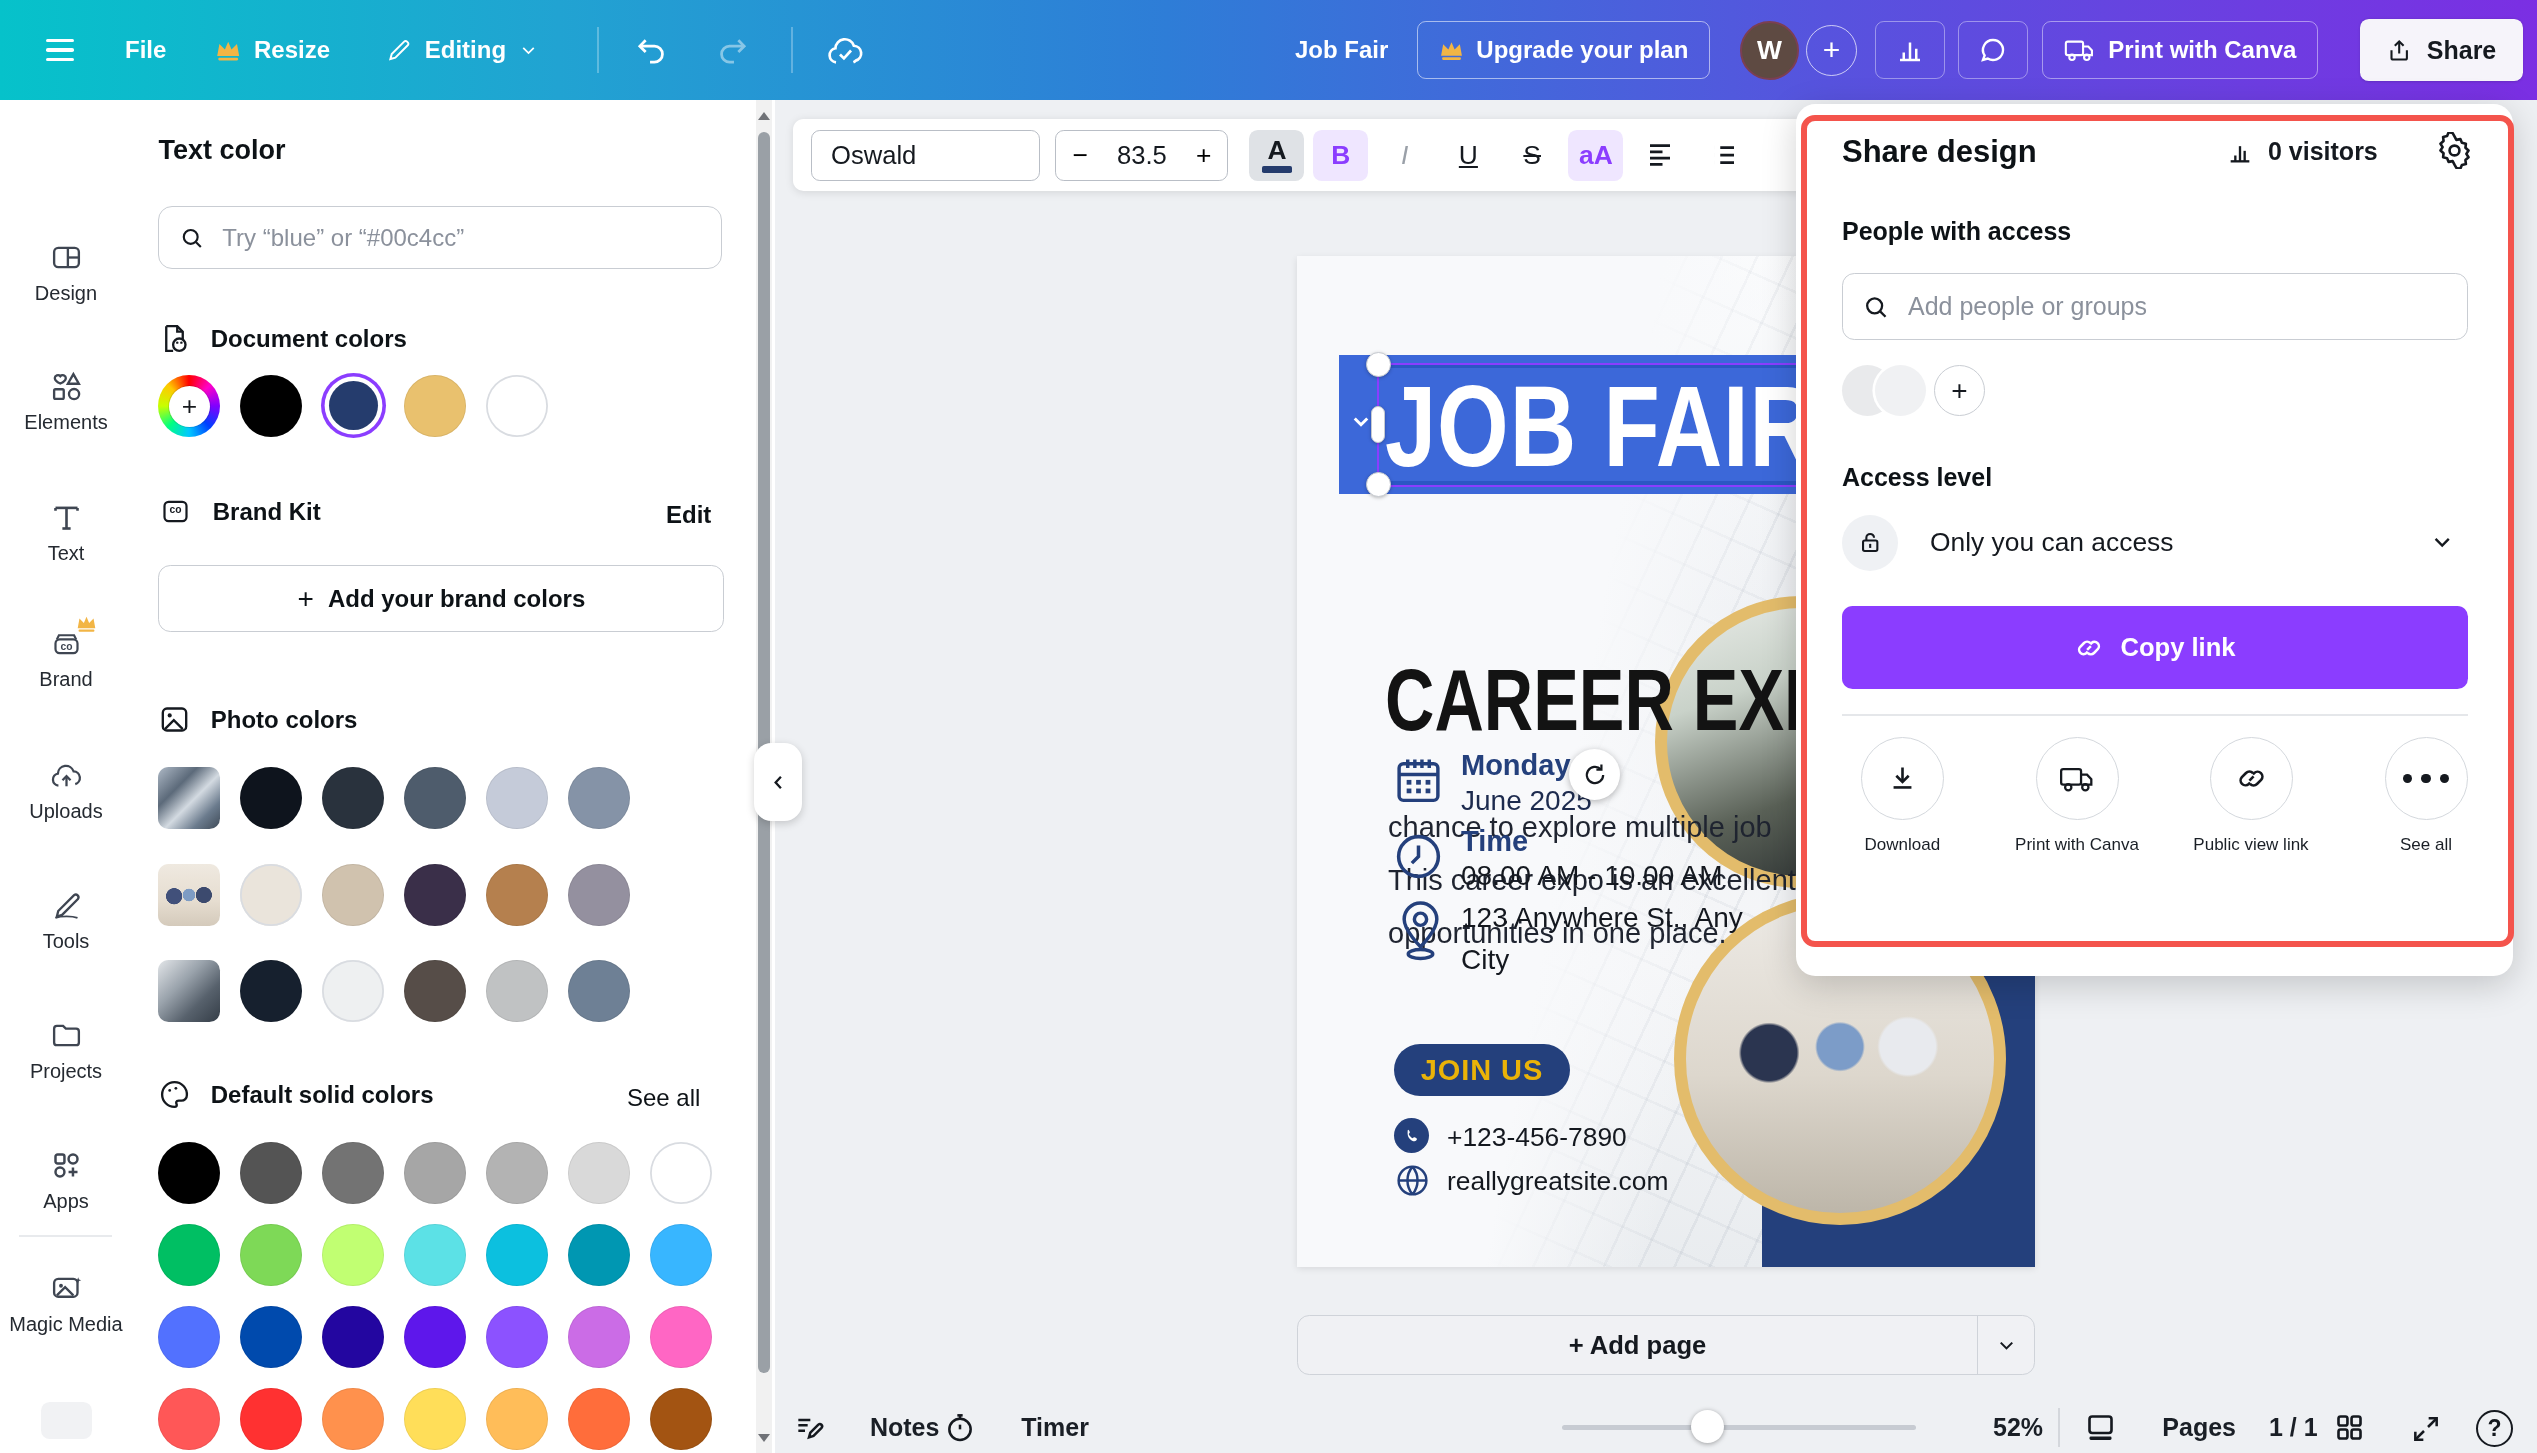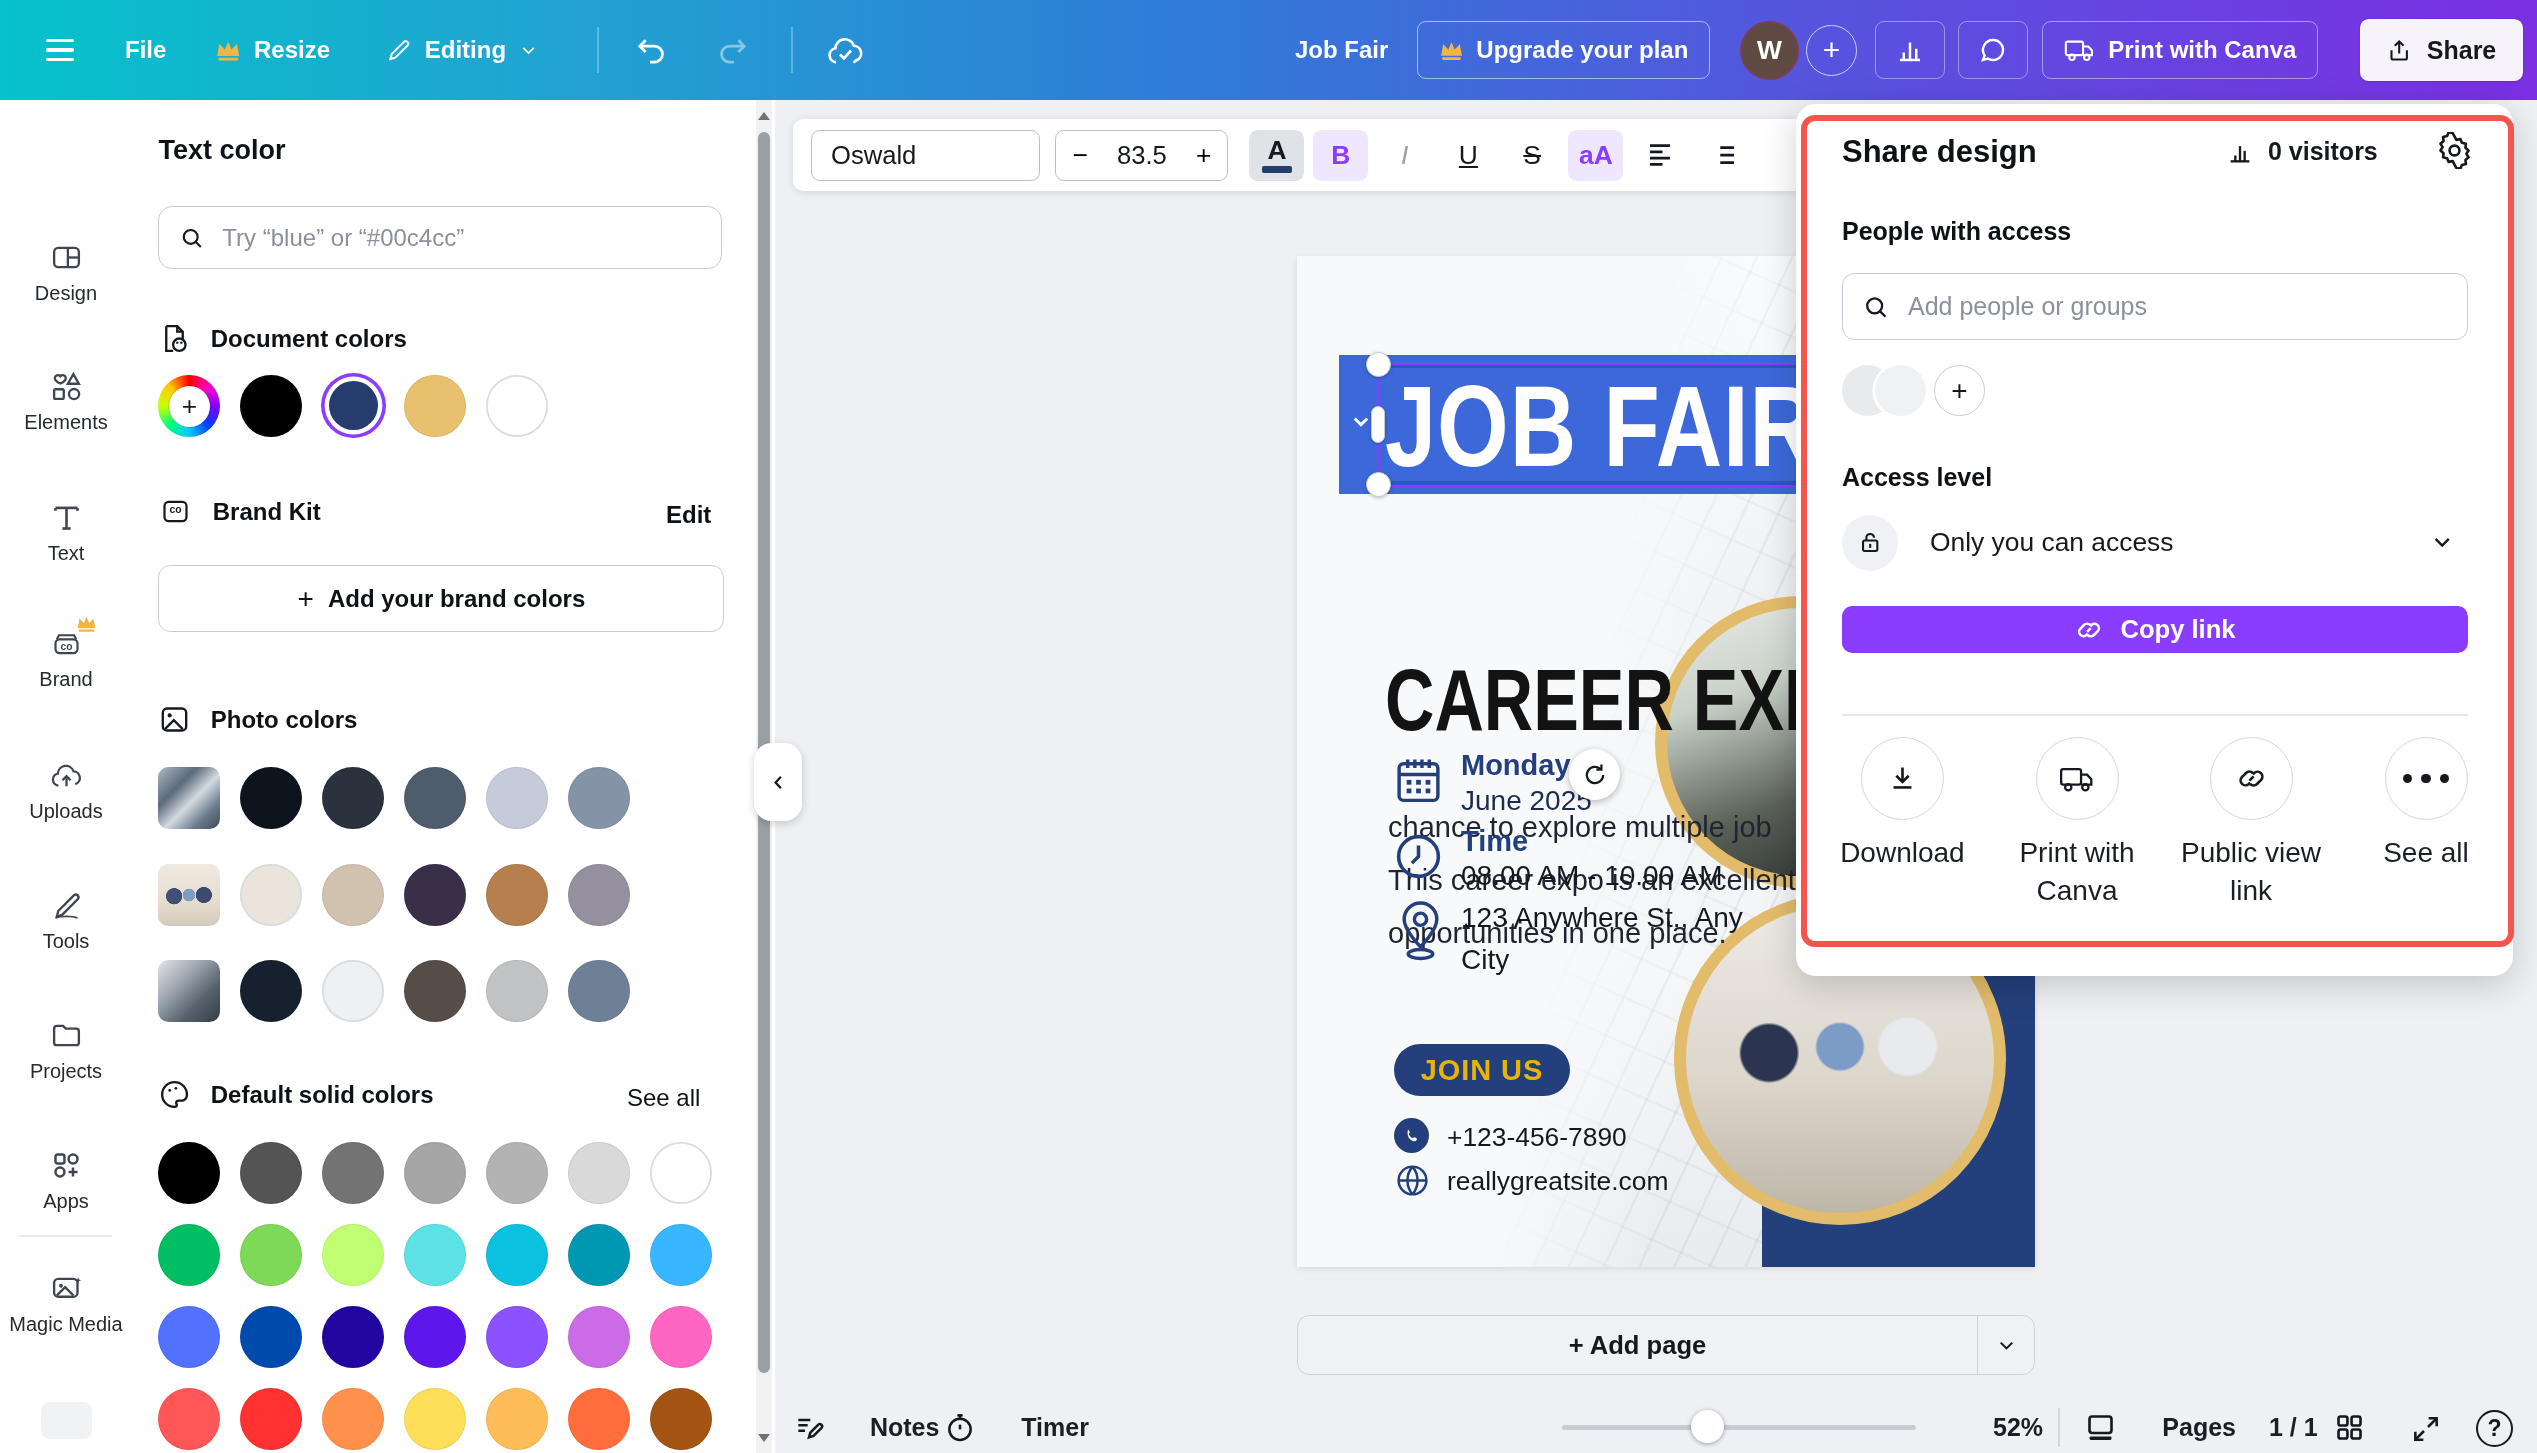--- a/index.html
+++ b/index.html
@@ -70,24 +70,24 @@
       repeating-linear-gradient(24deg,rgba(150,160,175,.10) 0 2.6px,transparent 2.6px 42px),
       linear-gradient(180deg,#fbfcfd 0%,#eff1f4 35%,#f5f6f8 70%,#e9ecef 100%);}
   .navy{color:#24407c;}
   .sel-handle{position:absolute;width:23px;height:23px;border-radius:50%;background:#fff;border:0.9px solid #c6cad0;box-shadow:0 0.9px 3.5px rgba(0,0,0,.25);z-index:5;}
   .sel-pill{position:absolute;width:12.3px;height:35px;border-radius:7px;background:#fff;border:0.9px solid #c6cad0;box-shadow:0 0.9px 3.5px rgba(0,0,0,.25);z-index:5;}
 
   
   .popup{position:absolute;left:1796px;top:104px;width:717px;height:872px;background:#fff;border-radius:19.4px;box-shadow:0 8.8px 35px rgba(0,0,0,.18);z-index:50;}
   .popup .label{font-size:25px;font-weight:600;color:#0d1216;}
   .annotation{position:absolute;left:1801px;top:115px;width:701px;height:820px;border:6.2px solid #f4544c;border-radius:14px;z-index:60;pointer-events:none;}
-  .copy-btn{position:absolute;left:46px;top:502px;width:626px;height:47px;background:#8b3dff;border-radius:10.6px;display:flex;align-items:center;justify-content:center;gap:16px;color:#fff;font-size:25.6px;font-weight:700;cursor:pointer;}
+  .copy-btn{position:absolute;left:46px;top:502px;width:626px;height:83px;background:#8b3dff;border-radius:10.6px;display:flex;align-items:center;justify-content:center;gap:16px;color:#fff;font-size:25.6px;font-weight:700;cursor:pointer;}
   .action-circle{width:83px;height:83px;border-radius:50%;border:1.8px solid #d4d8dd;display:flex;align-items:center;justify-content:center;background:#fff;cursor:pointer;box-sizing:border-box;}
   .action{position:absolute;top:633px;width:174px;display:flex;flex-direction:column;align-items:center;gap:14px;}
-  .action .albl{font-size:28px;color:#1a1f26;text-align:center;line-height:1.35;}
+  .action .albl{font-size:17px;color:#1a1f26;text-align:center;line-height:1.35;}
 
   
   .bb-txt{font-size:25px;font-weight:600;color:#1a1f26;margin-left:33px;}
   .dots3{display:flex;gap:8.8px;}
   .dots3 i{width:9.7px;height:9.7px;border-radius:50%;background:#15191f;}
 </style>
 </head>
 <body>
 
 <div id="app">

